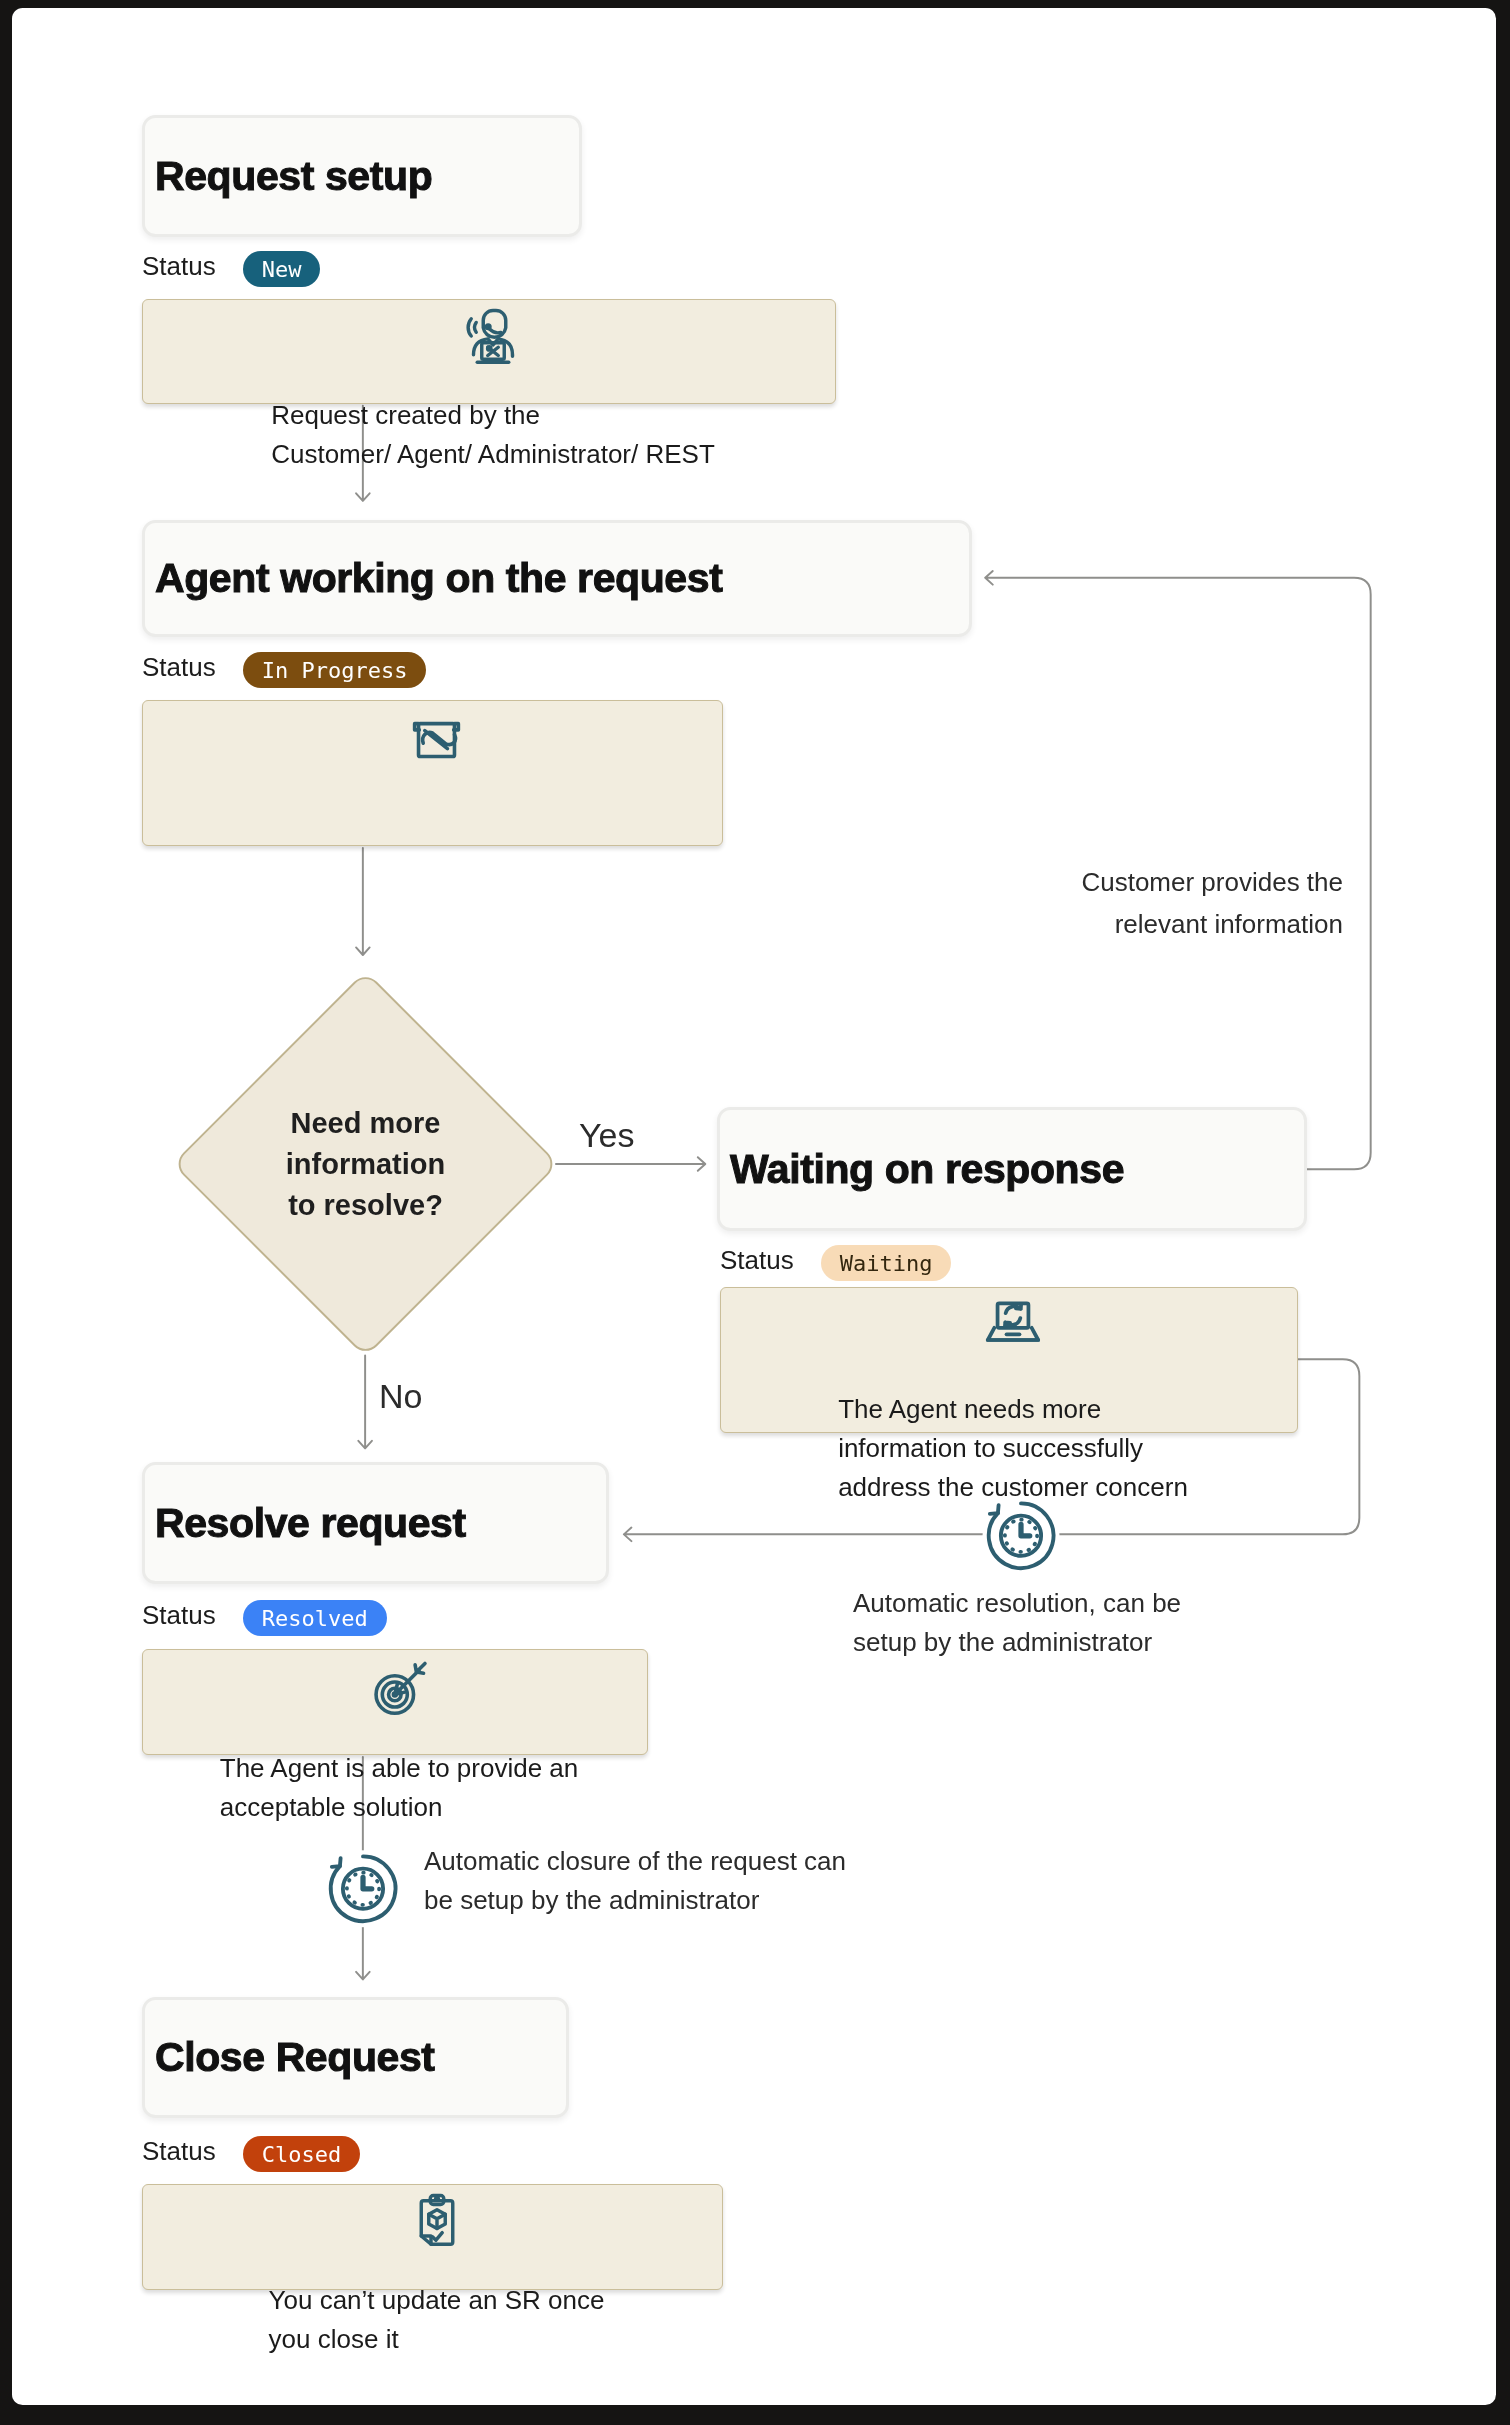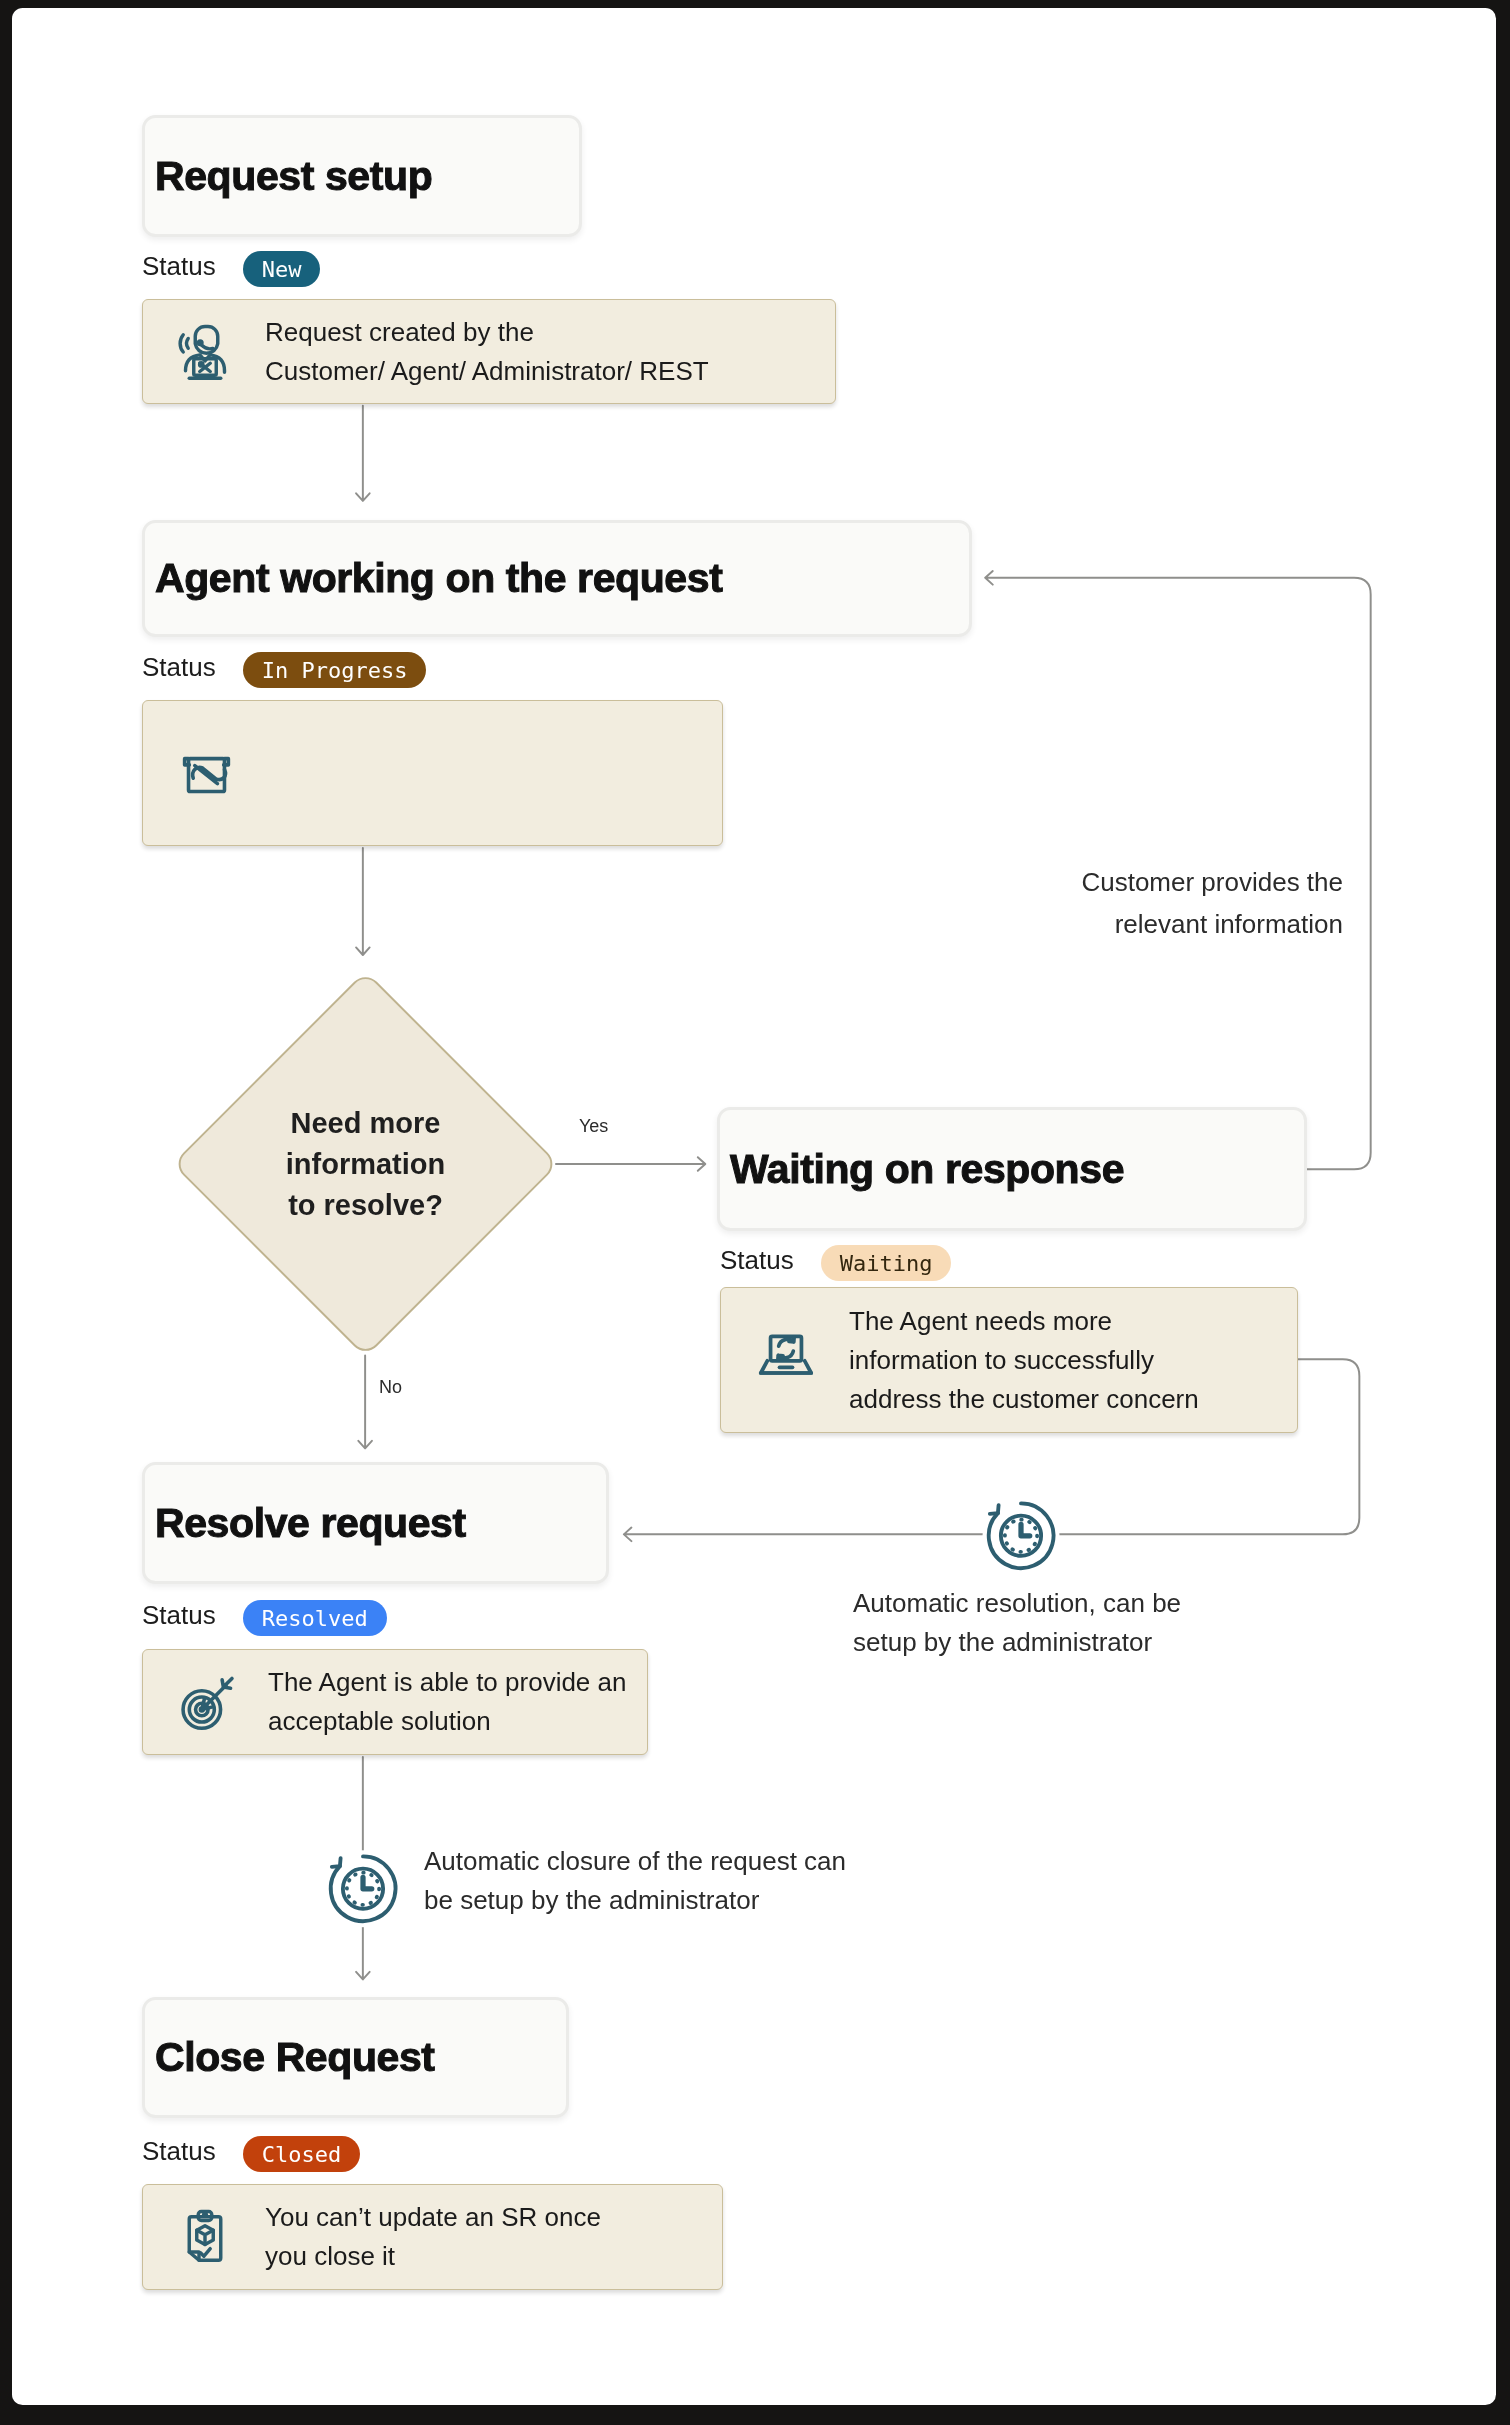--- a/index.html
+++ b/index.html
@@ -38,38 +38,38 @@
   .badge.new{background:#17617C;}
   .badge.inprogress{background:#7C4D0F;}
   .badge.waiting{background:#F8DBB7;color:#33270F;}
   .badge.resolved{background:#3b82f6;}
   .badge.closed{background:#c2410c;}
   
   .infobox{
     position:absolute;display:flex;align-items:center;
     background:#F2EDDF;border:1.5px solid #CABE9A;border-radius:6px;
     box-shadow:0 3px 4.5px rgba(0,0,0,.14);
-    box-sizing:border-box;padding:0 18px 0 26px;gap:24px;
+    box-sizing:border-box;padding:0 18px 0 26px;gap:24px;flex-direction:column;
   }
   .infobox .desc{display:flex;flex-direction:column;}
   .infobox .desc span{font-size:26px;line-height:39px;color:#1b1b1b;white-space:nowrap;}
   .icon{flex:0 0 auto;display:flex;align-items:center;justify-content:center;}
   .icon svg{stroke:#2D5E70;fill:none;stroke-width:2.3;stroke-linecap:round;stroke-linejoin:round;}
   
   .diamond-wrap{position:absolute;left:170px;top:967px;width:391px;height:394px;}
   .diamond-wrap svg{position:absolute;left:0;top:0;}
   .diamond-text{
     position:absolute;left:0;top:0;width:391px;height:394px;
     display:flex;flex-direction:column;align-items:center;justify-content:center;
     font-size:29px;font-weight:700;color:#1f1f1f;line-height:41px;text-align:right;
   }
   
   .ann{position:absolute;color:#2b2b2b;font-size:26px;line-height:39px;}
   .ann.right{text-align:right;line-height:42px;}
-  .edge-label{position:absolute;color:#2b2b2b;font-size:18px;}
+  .edge-label{position:absolute;color:#2b2b2b;font-size:34px;}
   
   .clockicon{position:absolute;width:84px;height:84px;}
   .clockicon svg{stroke:#2D5E70;fill:none;stroke-width:2.2;stroke-linecap:round;stroke-linejoin:round;}
 </style>
 </head>
 <body>
 
 <div class="page"></div>
 
 <svg class="connectors" viewBox="0 0 2003 3216">

